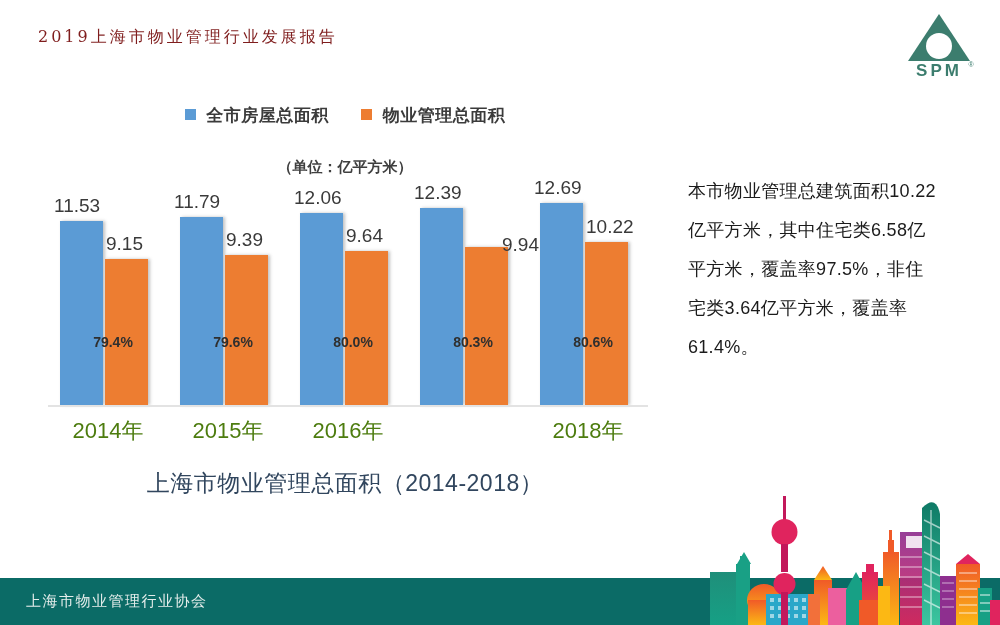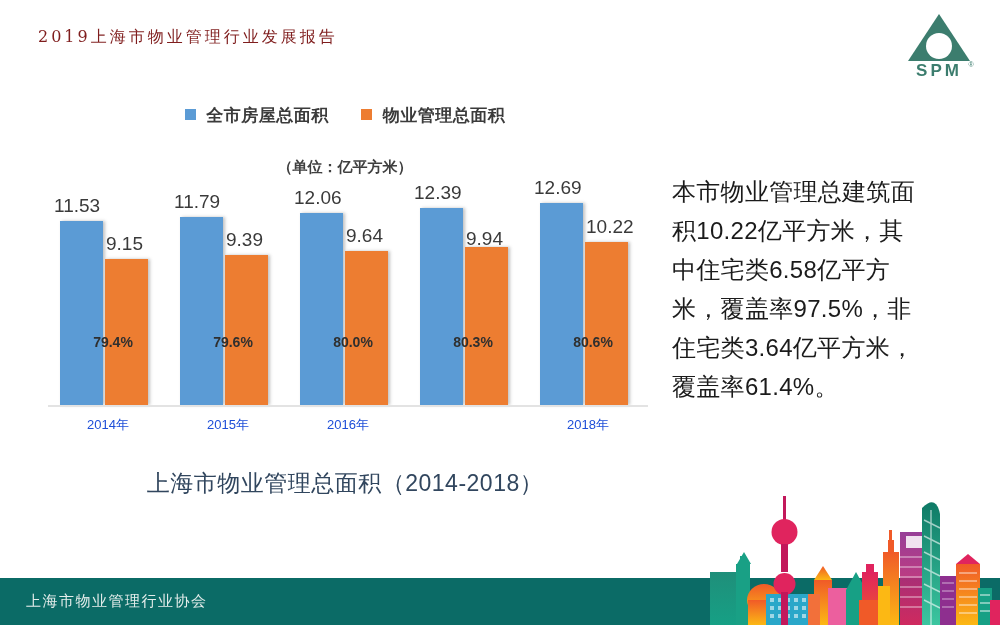--- a/index.html
+++ b/index.html
@@ -67,31 +67,31 @@
     white-space:nowrap;
   }
   .val-blue{left:6px;text-align:left;}
   .val-orange{left:58px;text-align:left;}
   .pct-label{
     position:absolute;left:30px;width:70px;text-align:center;
     font-size:14px;color:#2f2f2f;font-weight:700;white-space:nowrap;
   }
   .x-tick{
     position:absolute;top:312px;width:120px;text-align:center;
-    font-size:13px;color:#1d4ed8;
+    font-size:22px;color:#4d7c0f;
   }
   #chart-caption{
     position:absolute;left:0;top:364px;width:630px;text-align:center;
     font-size:23px;color:#31465e;font-weight:400;letter-spacing:.5px;
   }
 
   
   #body-text{
-    position:absolute;left:672px;top:172px;width:252px;
-    font-size:24px;line-height:39px;color:#1b1b1b;
+    position:absolute;left:688px;top:172px;width:252px;
+    font-size:18px;line-height:39px;color:#1b1b1b;
     letter-spacing:.3px;
   }
 
   
   #footer-bar{
     position:absolute;left:0;top:578px;width:1000px;height:47px;
     background:#0b6b66;
   }
   #footer-text{
     position:absolute;left:26px;top:592px;
@@ -152,21 +152,21 @@
         <div class="bar blue" style="height: 192.067px; background: rgb(91, 155, 213);"></div>
         <div class="bar-value val-blue" style="bottom: 196.067px;">12.06</div>
         <div class="bar orange" style="height: 153.526px; background: rgb(237, 125, 49);"></div>
         <div class="bar-value val-orange" style="bottom: 157.526px;">9.64</div>
         <div class="pct-label" style="bottom: 55px;">80.0%</div>
       </div>
       <div class="group" style="left: 360px;">
         <div class="bar blue" style="height: 197.322px; background: rgb(91, 155, 213);"></div>
         <div class="bar-value val-blue" style="bottom: 201.322px;">12.39</div>
         <div class="bar orange" style="height: 158.304px; background: rgb(237, 125, 49);"></div>
-        <div class="bar-value val-orange" style="bottom: 155px;">9.94</div>
+        <div class="bar-value val-orange" style="bottom: 149px; padding-left: 36px;">9.94</div>
         <div class="pct-label" style="bottom: 55px;">80.3%</div>
       </div>
       <div class="group" style="left: 480px;">
         <div class="bar blue" style="height: 202.1px; background: rgb(91, 155, 213);"></div>
         <div class="bar-value val-blue" style="bottom: 206.1px;">12.69</div>
         <div class="bar orange" style="height: 162.763px; background: rgb(237, 125, 49);"></div>
         <div class="bar-value val-orange" style="bottom: 166.763px;">10.22</div>
         <div class="pct-label" style="bottom: 55px;">80.6%</div>
       </div>
     </div>

